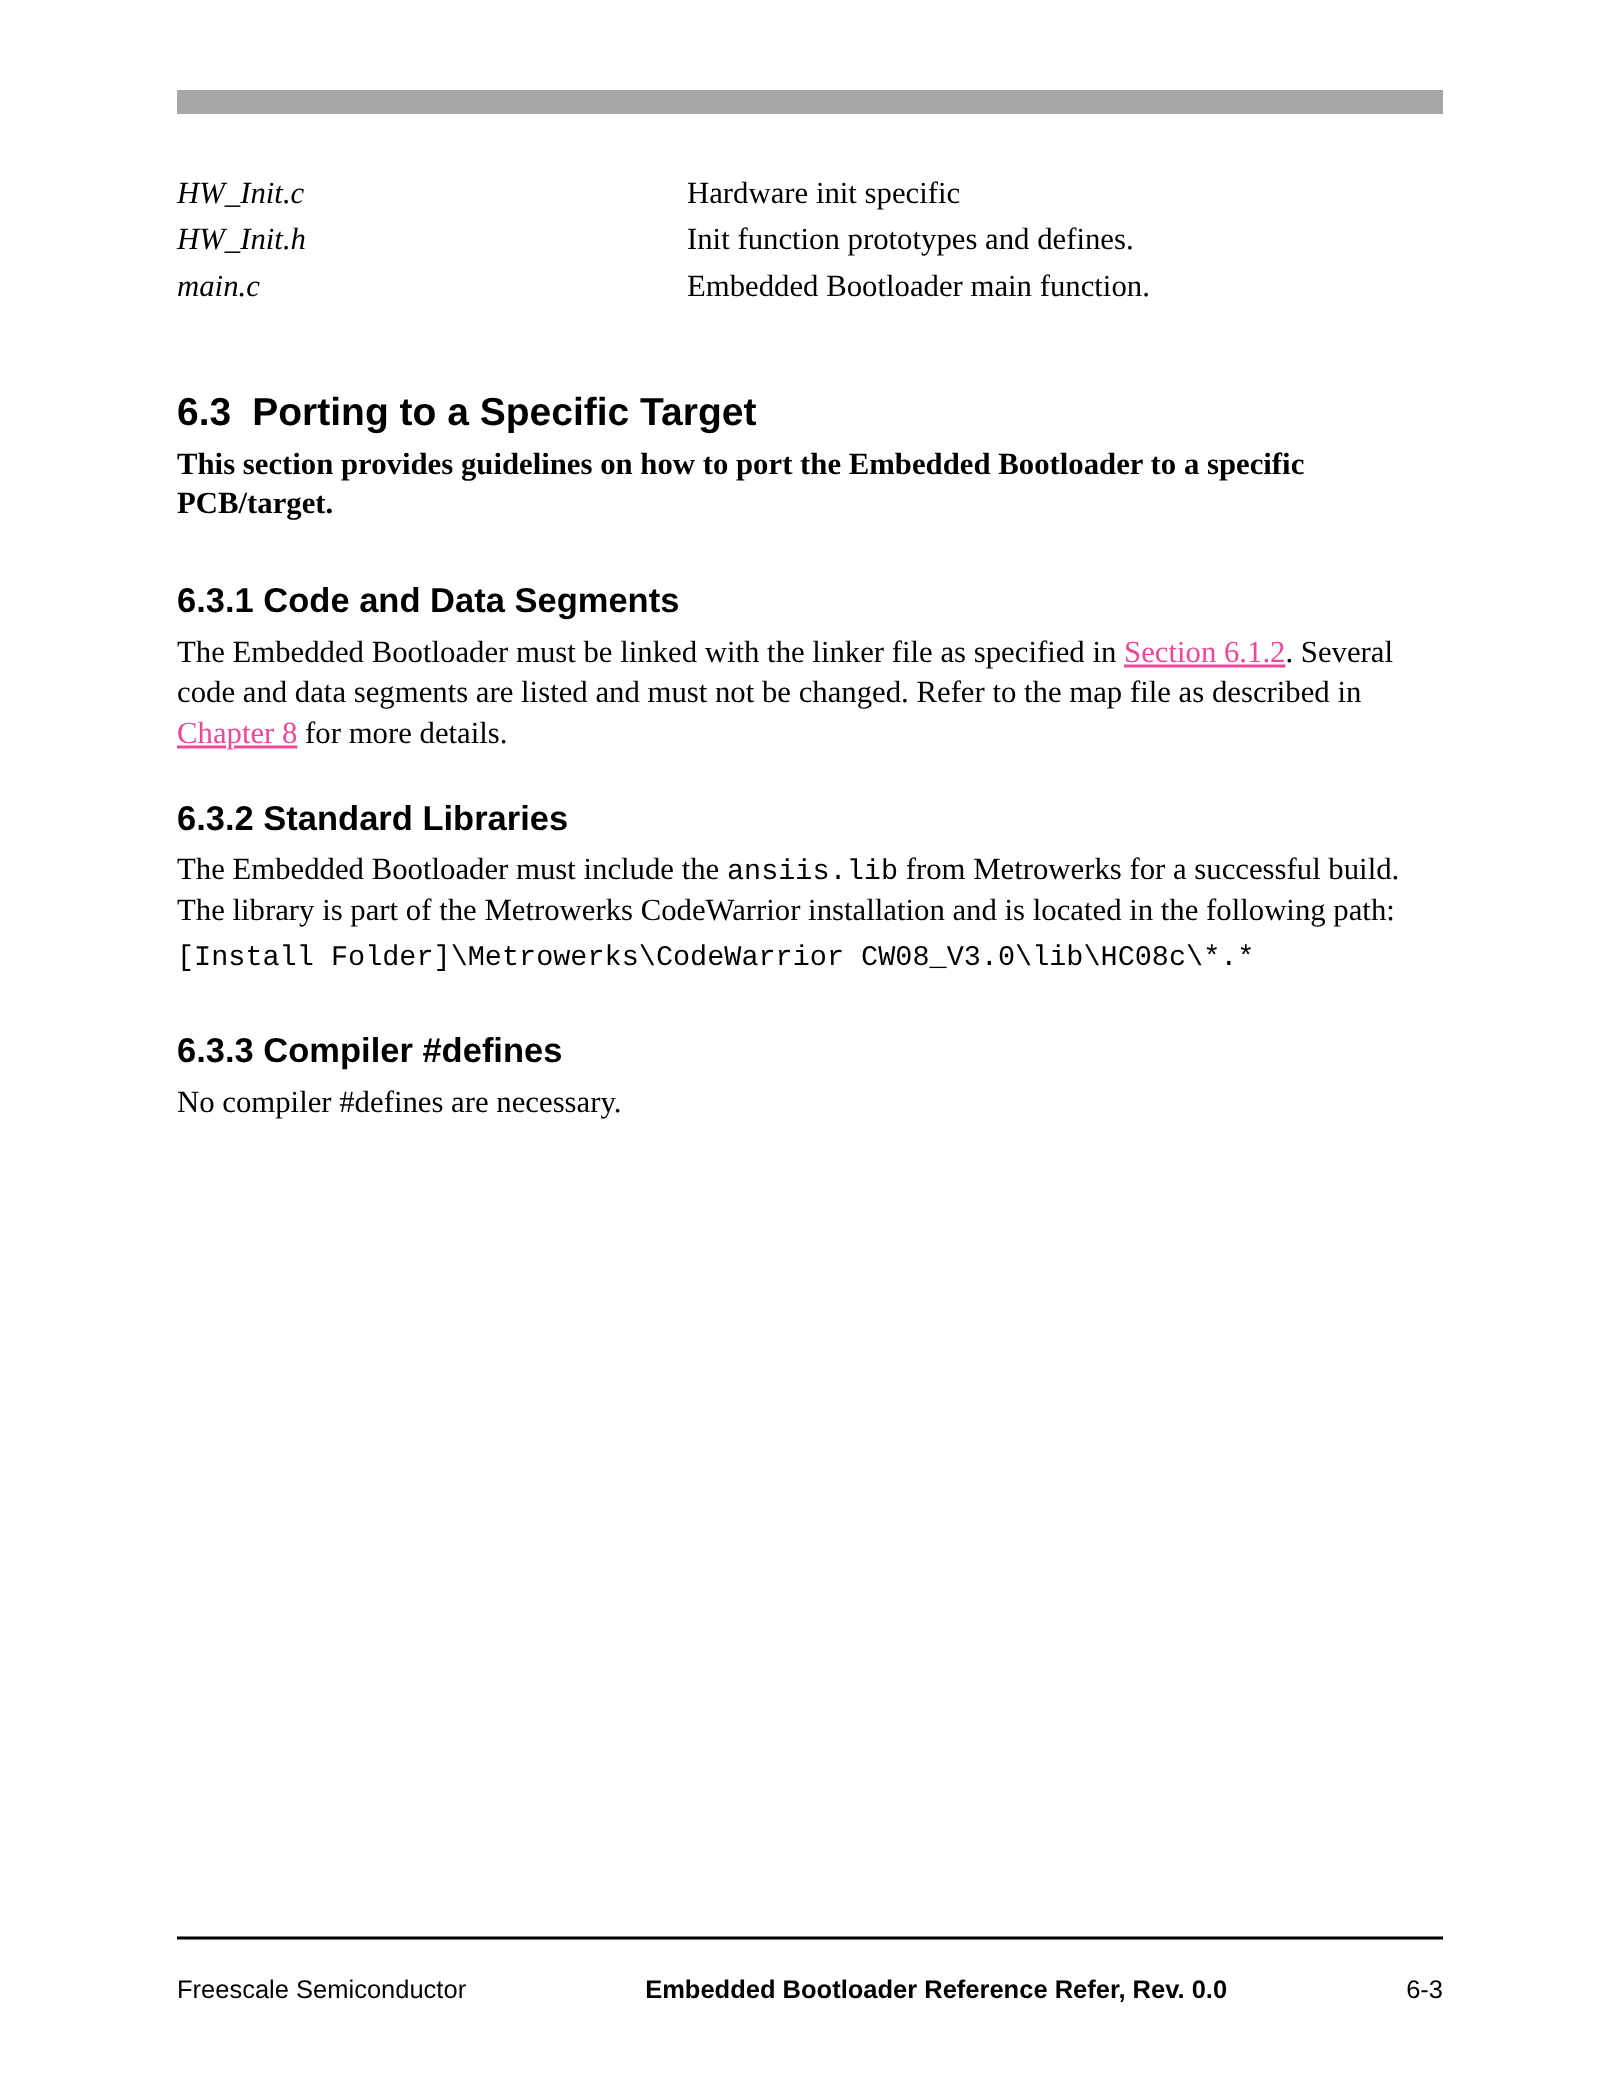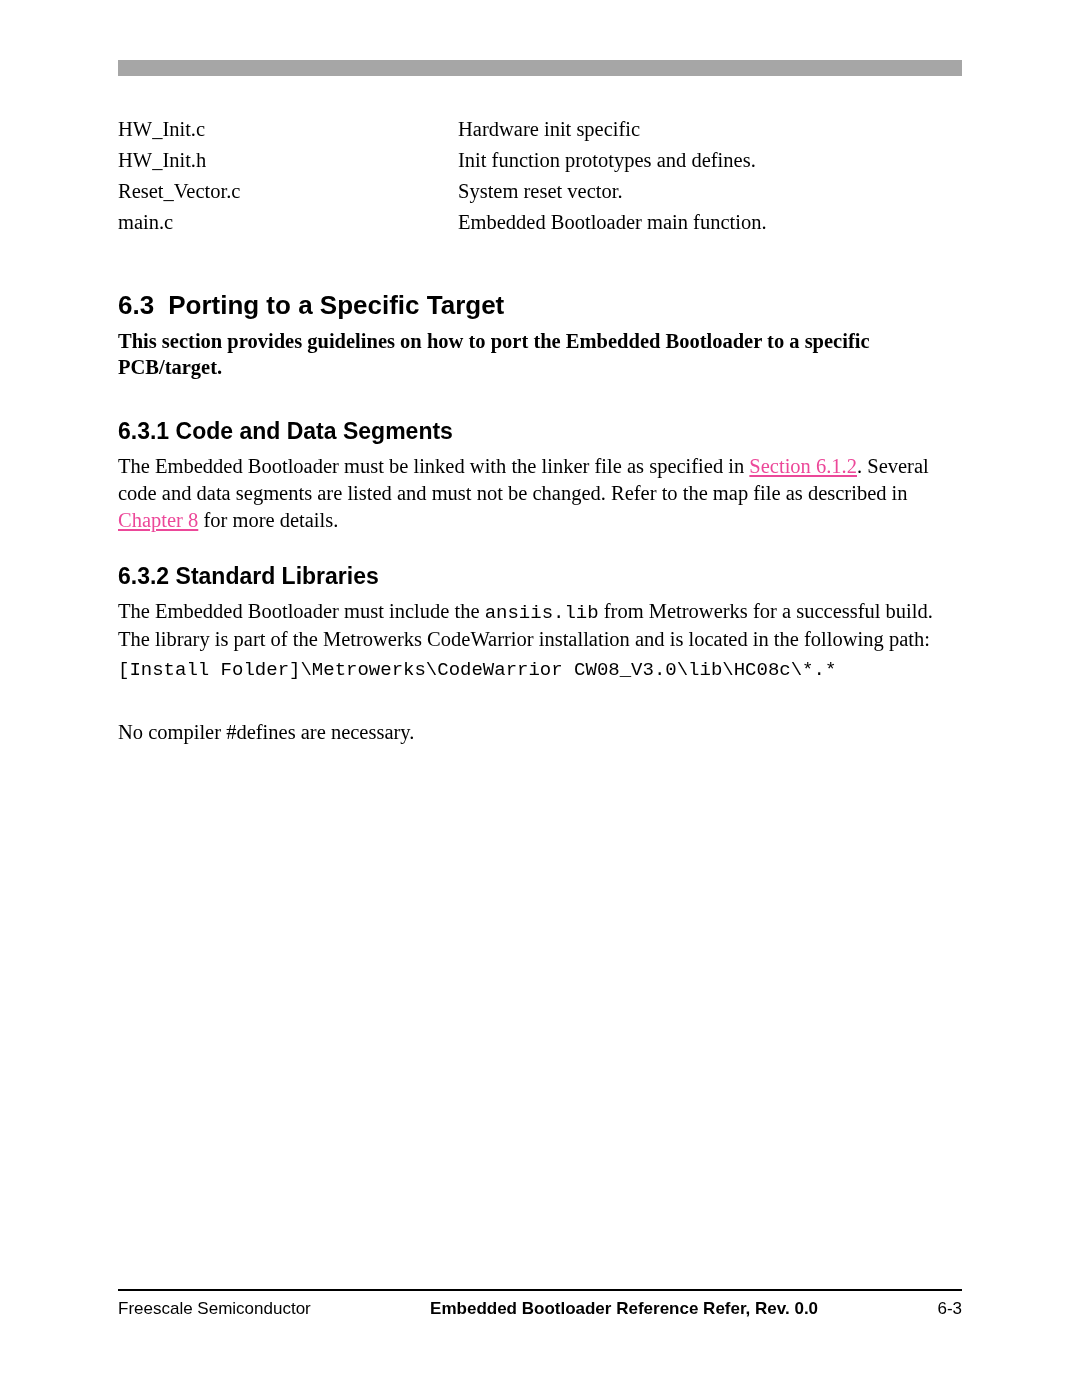--- a/index.html
+++ b/index.html
@@ -27,20 +27,21 @@
     border-collapse: collapse;
     font-size: 20.5px;
     margin-bottom: 52px;
   }
   .file-table td {
     padding: 4px 0;
     vertical-align: top;
   }
   .file-table td.col-file {
     width: 340px;
+    font-style: italic;
   }
   h2.section {
     font-family: Arial, Helvetica, sans-serif;
     font-weight: bold;
     font-size: 26px;
     margin: 0 0 8px 0;
   }
   h2.section .num {
     display: inline-block;
     margin-right: 14px;
@@ -73,23 +74,23 @@
   p.code-line {
     font-family: "Courier New", Courier, monospace;
     font-size: 19px;
     margin: 6px 0 38px 0;
     white-space: pre;
   }
   .footer {
     position: absolute;
     left: 118px;
     right: 118px;
-    bottom: 78px;
+    bottom: 60px;
     border-top: 2px solid #000;
-    padding-top: 8px;
+    padding-top: 24px;
     font-family: Arial, Helvetica, sans-serif;
     font-size: 17px;
   }
   .footer-row {
     display: flex;
     justify-content: space-between;
     align-items: baseline;
   }
   .footer-left { flex: 0 0 auto; }
   .footer-center { flex: 1 1 auto; text-align: center; font-weight: bold; }
@@ -106,24 +107,20 @@
     <tbody>
         <tr>
       <td class="col-file">HW_Init.c</td>
       <td>Hardware init specific</td>
     </tr>
     <tr>
       <td class="col-file">HW_Init.h</td>
       <td>Init function prototypes and defines.</td>
     </tr>
     <tr>
-      <td class="col-file">Reset_Vector.c</td>
-      <td>System reset vector.</td>
-    </tr>
-    <tr>
       <td class="col-file">main.c</td>
       <td>Embedded Bootloader main function.</td>
     </tr>
   </tbody>
     </table>
 
   <h2 class="section">
     <span class="num">6.3</span><span>Porting to a Specific Target</span>
   </h2>
   <p class="body">This section provides guidelines on how to port the Embedded Bootloader to a specific PCB/target.</p>
@@ -138,20 +135,24 @@
 
   <h3 class="sub">
     <span>6.3.2</span>
     <span>Standard Libraries</span>
   </h3>
   <p class="para" style="margin-bottom:4px;">
     <span>The Embedded Bootloader must include the </span><code class="mono">ansiis.lib</code><span> from Metrowerks for a successful build. The library is part of the Metrowerks CodeWarrior installation and is located in the following path:</span>
   </p>
   <p class="code-line">[Install Folder]\Metrowerks\CodeWarrior CW08_V3.0\lib\HC08c\*.*</p>
 
+  <h3 class="sub">
+    <span>6.3.3</span>
+    <span>Compiler #defines</span>
+  </h3>
   <p class="para">No compiler #defines are necessary.</p>
 
   <div class="footer">
     <div class="footer-row">
       <span class="footer-left">Freescale Semiconductor</span>
       <span class="footer-center">Embedded Bootloader Reference Refer, Rev. 0.0</span>
       <span class="footer-right">6-3</span>
     </div>
   </div>
 

